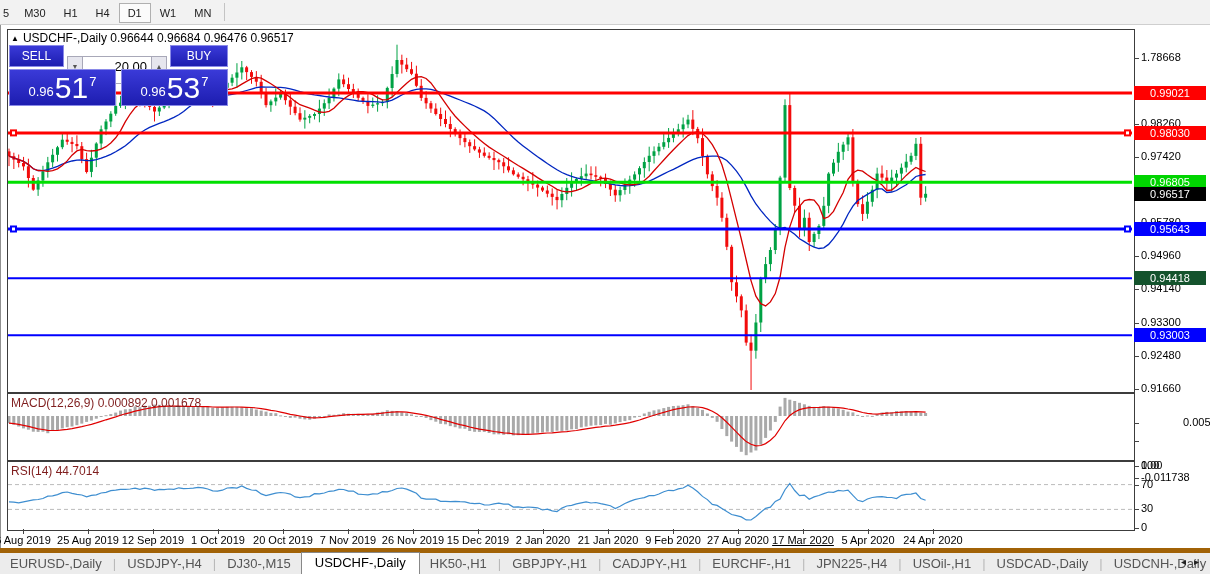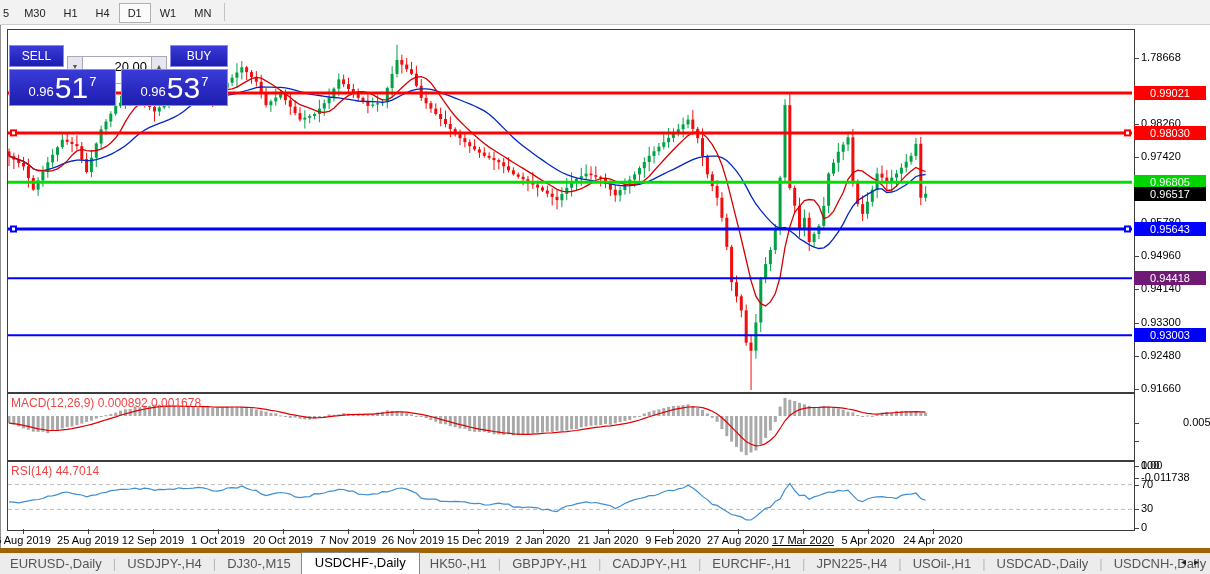--- a/index.html
+++ b/index.html
@@ -14,21 +14,21 @@
   .tb-sep{width:1px;height:18px;background:#c4c4c4;margin:0 4px;}
   
   .chart-frame{position:absolute;left:0;top:25px;width:1210px;height:528px;background:#ffffff;border-left:1px solid #909090;}
   .panel{position:absolute;border:1px solid #3c3c3c;background:#fff;}
   #main-panel{left:6px;top:4px;width:1126px;height:362px;}
   #macd-panel{left:6px;top:368px;width:1126px;height:66px;}
   #rsi-panel{left:6px;top:436px;width:1126px;height:68px;}
   .panel svg{position:absolute;left:0;top:0;}
   .chart-title{position:absolute;left:10px;top:6px;font-size:12px;color:#000;z-index:5;}
   .chart-title .marker{font-size:8px;vertical-align:1px;margin-right:4px;}
-  .ind-label{position:absolute;font-size:12px;color:#ef4444;z-index:5;}
+  .ind-label{position:absolute;font-size:12px;color:#7f1d1d;z-index:5;}
   
   .axis-label{position:absolute;left:1140px;font-size:11px;color:#000;white-space:nowrap;}
   .axis-dash{position:absolute;left:1133px;width:5px;height:1px;background:#444;}
   .badge{position:absolute;left:1133px;width:72px;height:14px;font-size:11px;line-height:14px;
          text-align:center;color:#fff;z-index:6;}
   
   .date-label{position:absolute;top:509px;font-size:11px;color:#000;transform:translateX(-50%);white-space:nowrap;}
   .date-tick{position:absolute;top:504px;width:1px;height:5px;background:#444;}
   
   .trade-panel{position:absolute;left:8px;top:20px;width:219px;height:61px;z-index:7;}
@@ -470,20 +470,24 @@
           <line x1="0" y1="199.0" x2="1124" y2="199.0" stroke="#0000ff" stroke-width="3"></line>
           <rect x="2" y="195.4903381642513" width="7" height="7" fill="#0000ff"></rect>
           <rect x="4" y="197.4903381642513" width="3" height="3" fill="#fff"></rect>
           <rect x="1116" y="195.4903381642513" width="7" height="7" fill="#0000ff"></rect>
           <rect x="1118" y="197.4903381642513" width="3" height="3" fill="#fff"></rect>
           <line x1="0" y1="248.3" x2="1124" y2="248.3" stroke="#0000ff" stroke-width="2"></line>
           <line x1="0" y1="305.3" x2="1124" y2="305.3" stroke="#0000ff" stroke-width="2"></line>
         </svg>
     </div>
 
+    <div class="chart-title">
+      <span class="marker">▲</span><span>USDCHF-,Daily</span>
+      <span>0.96644 0.96684 0.96476 0.96517</span>
+    </div>
 
     <div class="trade-panel">
       <div class="tp-btn tp-sell-small">SELL</div>
       <div class="tp-spin">
         <div class="spin-btn"><span>▼</span></div>
         <div class="spin-val">20.00</div>
         <div class="spin-btn"><span>▲</span></div>
       </div>
       <div class="tp-btn tp-buy-small">BUY</div>
       <div class="tp-btn tp-big tp-sell-big">
@@ -721,21 +725,21 @@
         <div class="axis-label" style="top: 291px;">0.93300</div>
         <div class="axis-dash" style="top: 331px;"></div>
         <div class="axis-label" style="top: 324px;">0.92480</div>
         <div class="axis-dash" style="top: 364px;"></div>
         <div class="axis-label" style="top: 357px;">0.91660</div>
         <div class="badge" style="top: 61px; background: rgb(255, 0, 0); color: rgb(255, 255, 255);">0.99021</div>
         <div class="badge" style="top: 101px; background: rgb(255, 0, 0); color: rgb(255, 255, 255);">0.98030</div>
         <div class="badge" style="top: 150px; background: rgb(0, 212, 0); color: rgb(255, 255, 255);">0.96805</div>
         <div class="badge" style="top: 162px; background: rgb(0, 0, 0); color: rgb(255, 255, 255);">0.96517</div>
         <div class="badge" style="top: 197px; background: rgb(0, 0, 255); color: rgb(255, 255, 255);">0.95643</div>
-        <div class="badge" style="top: 246px; background: #701a75; color: rgb(255, 255, 255);">0.94418</div>
+        <div class="badge" style="top: 246px; background: #14532d; color: rgb(255, 255, 255);">0.94418</div>
         <div class="badge" style="top: 303px; background: rgb(0, 0, 255); color: rgb(255, 255, 255);">0.93003</div>
         <div class="axis-dash" style="top: 398px;"></div>
         <div class="axis-label" style="top: 391px; margin-left: 42px;">0.005744</div>
         <div class="axis-dash" style="top: 416px;"></div>
         <div class="axis-label" style="top: 409px; margin-top: 25px;">0.00</div>
         <div class="axis-dash" style="top: 453px;"></div>
         <div class="axis-label" style="top: 446px;">-0.011738</div>
         <div class="axis-dash" style="top: 441px;"></div>
         <div class="axis-label" style="top: 434px;">100</div>
         <div class="axis-dash" style="top: 460px;"></div>

